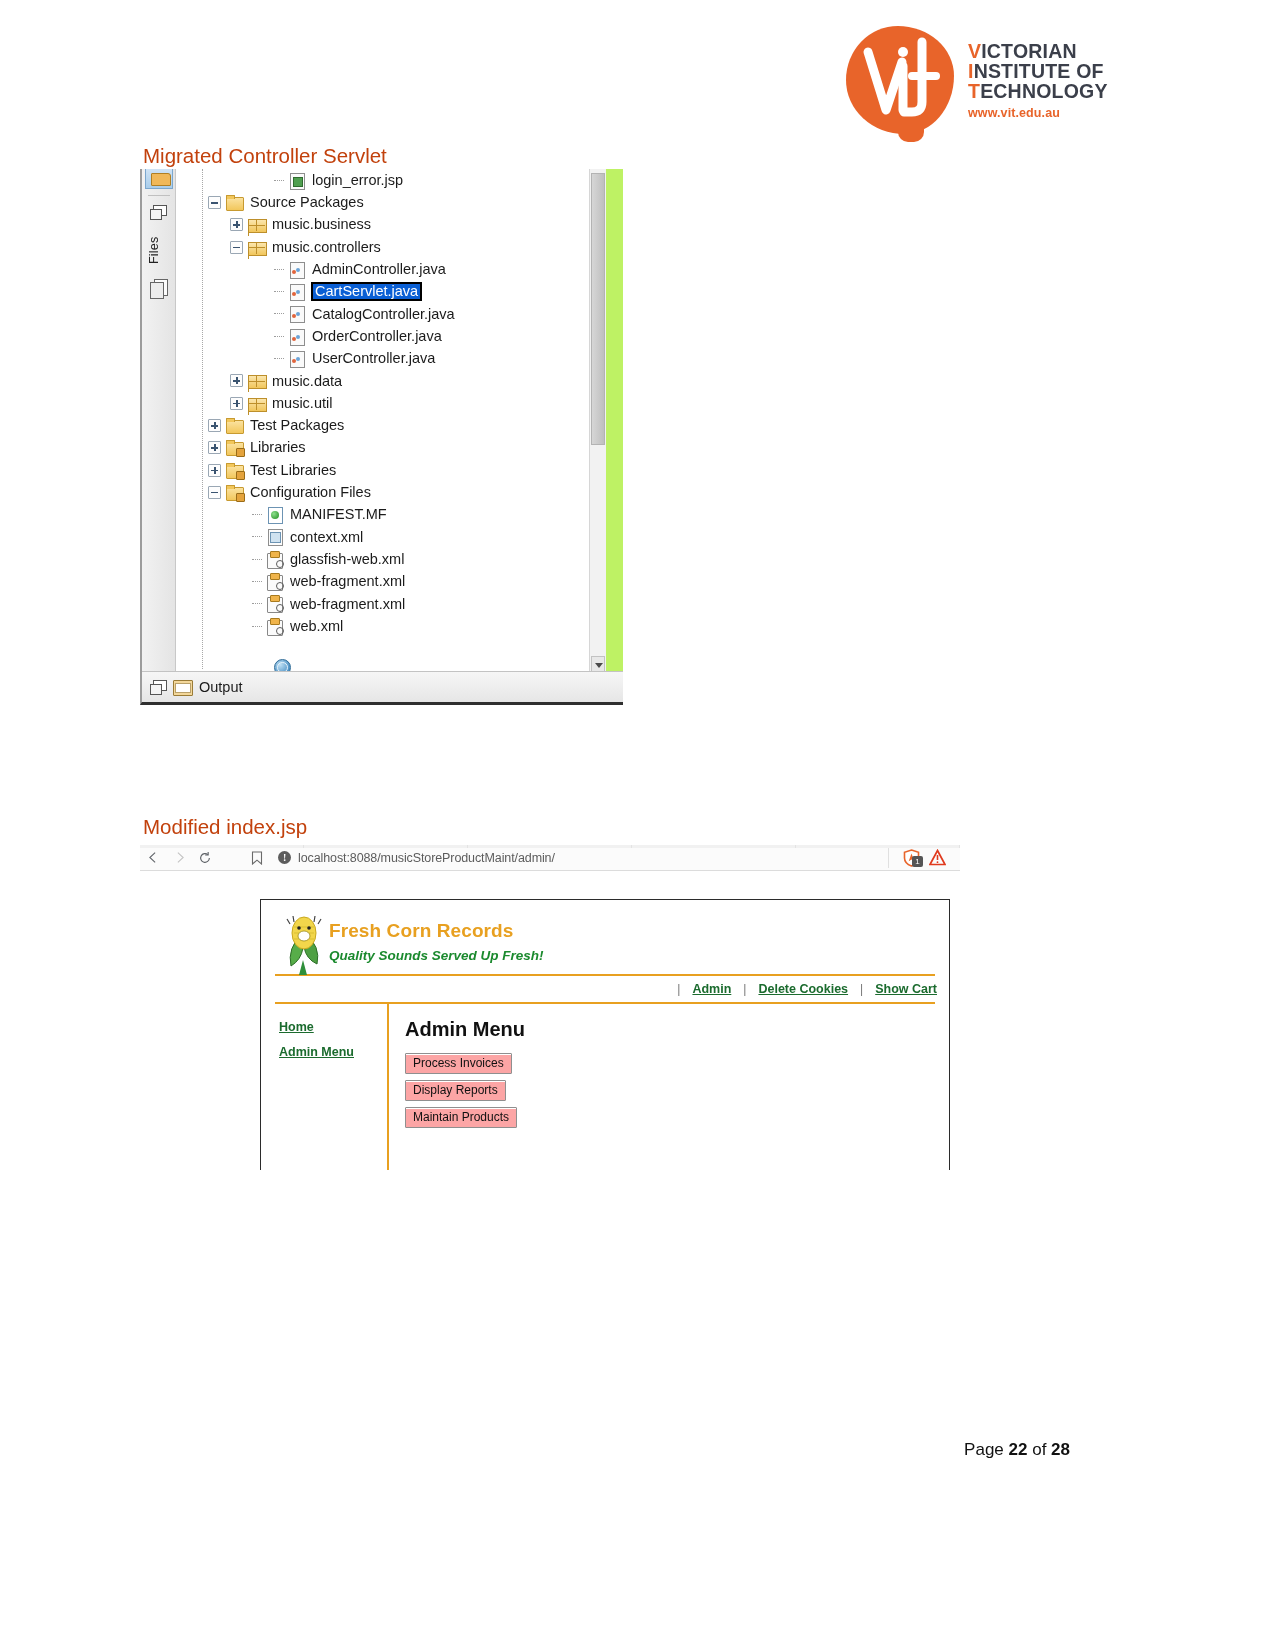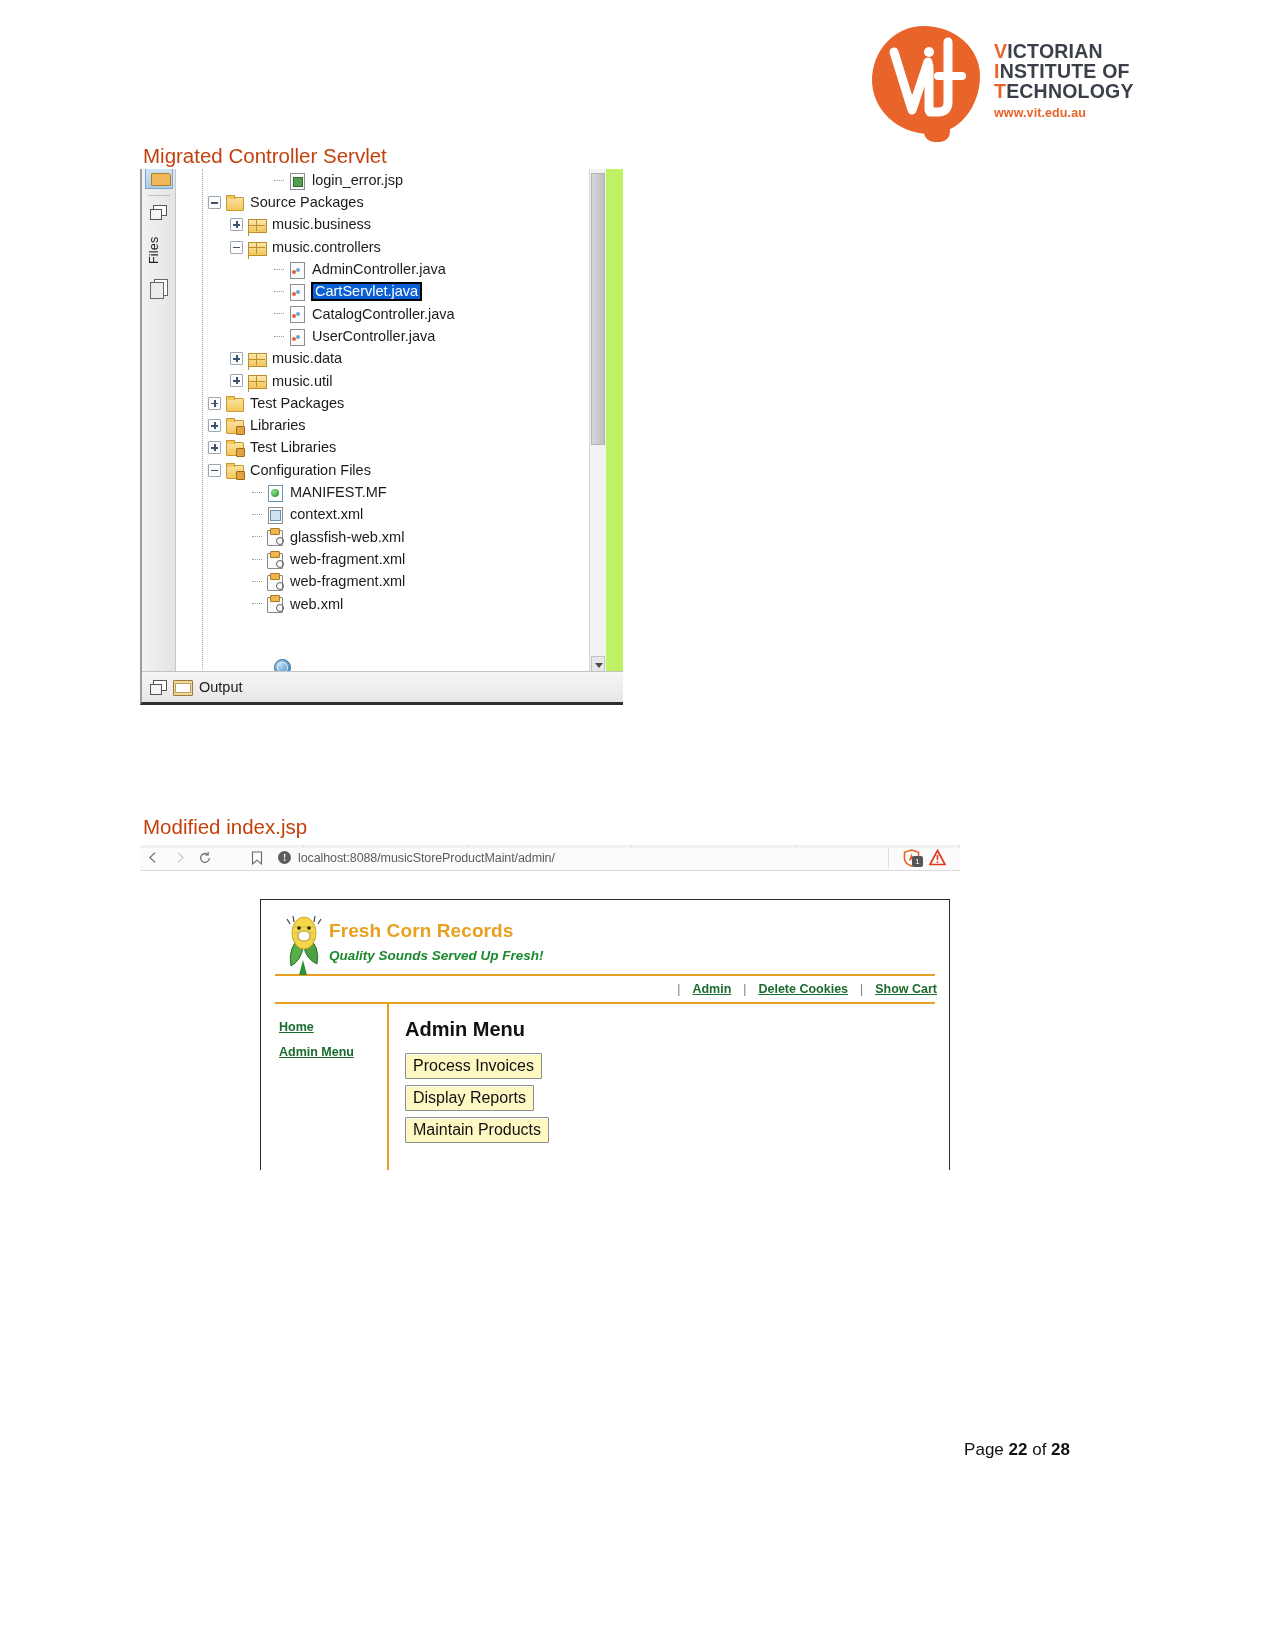--- a/index.html
+++ b/index.html
@@ -6,21 +6,21 @@
   html, body {
     width: 1275px; height: 1651px;
     background: #ffffff;
     font-family: "Liberation Sans", sans-serif;
     overflow: hidden;
   }
   .page { position: relative; width: 1275px; height: 1651px; background:#fff; }
 
   
   .logo-wrap {
-    position: absolute; left: 872px; top: 24px;
+    position: absolute; left: 846px; top: 24px;
     width: 258px; height: 120px;
     display: flex; align-items: center;
   }
   .logo-mark {
     position: relative; width: 112px; height: 116px; flex: 0 0 112px;
   }
   .logo-blob {
     position: absolute; left: 0; top: 0; width: 108px; height: 108px;
     background: #E8642A;
     border-radius: 48% 52% 46% 54% / 50% 46% 54% 50%;
@@ -264,22 +264,22 @@
     text-decoration: underline; margin-bottom: 11px; cursor: pointer;
     font-family: "Liberation Sans", sans-serif;
   }
   .site-content { flex: 1; padding: 14px 0 0 16px; }
   .site-h1 {
     font-size: 20px; font-weight: bold; color: #111;
     font-family: "Liberation Sans", sans-serif; margin-bottom: 12px;
   }
   .btnlist { display: flex; flex-direction: column; gap: 6px; align-items: flex-start; }
   .gbtn {
-    font-size: 16px; font-family: "Liberation Sans", sans-serif;
-    padding: 2px 7px; background: #fef9c3;
+    font-size: 12px; font-family: "Liberation Sans", sans-serif;
+    padding: 2px 7px; background: #fca5a5;
     border: 1px solid #8f8f8f; border-radius: 1px; color: #111;
     cursor: pointer; line-height: 1.25;
     box-shadow: inset 0 1px 0 #fff;
     text-align: right;
   }
 
   
   .footer {
     position: absolute; left: 0; top: 1440px; width: 1275px;
     text-align: right; padding-right: 205px;
@@ -364,20 +364,27 @@
               <i class="dots"></i>
             </span>
             <span class="lbl">CartServlet.java</span>
           </div>
           <div class="row" style="padding-left: 98px;">
             <span class="dotlead"></span>
             <span class="ico java">
               <i class="dots"></i>
             </span>
             <span class="lbl">CatalogController.java</span>
+          </div>
+          <div class="row" style="padding-left: 98px;">
+            <span class="dotlead"></span>
+            <span class="ico java">
+              <i class="dots"></i>
+            </span>
+            <span class="lbl">OrderController.java</span>
           </div>
           <div class="row" style="padding-left: 98px; text-align: right;">
             <span class="dotlead"></span>
             <span class="ico java">
               <i class="dots"></i>
             </span>
             <span class="lbl">UserController.java</span>
           </div>
           <div class="row" style="padding-left: 54px;">
             <span class="exp plus"></span>

